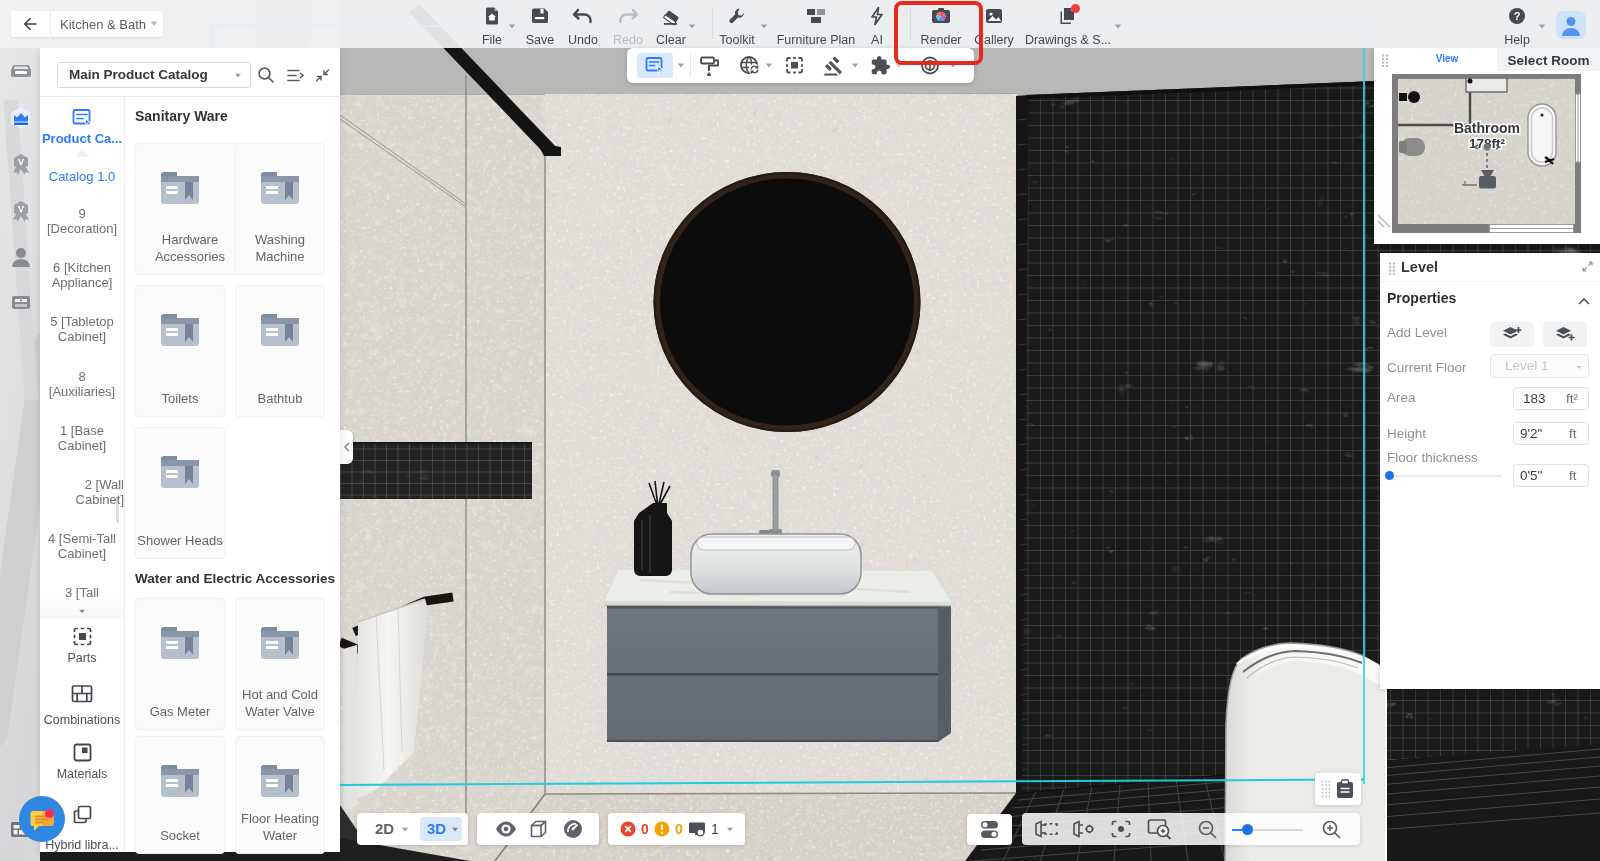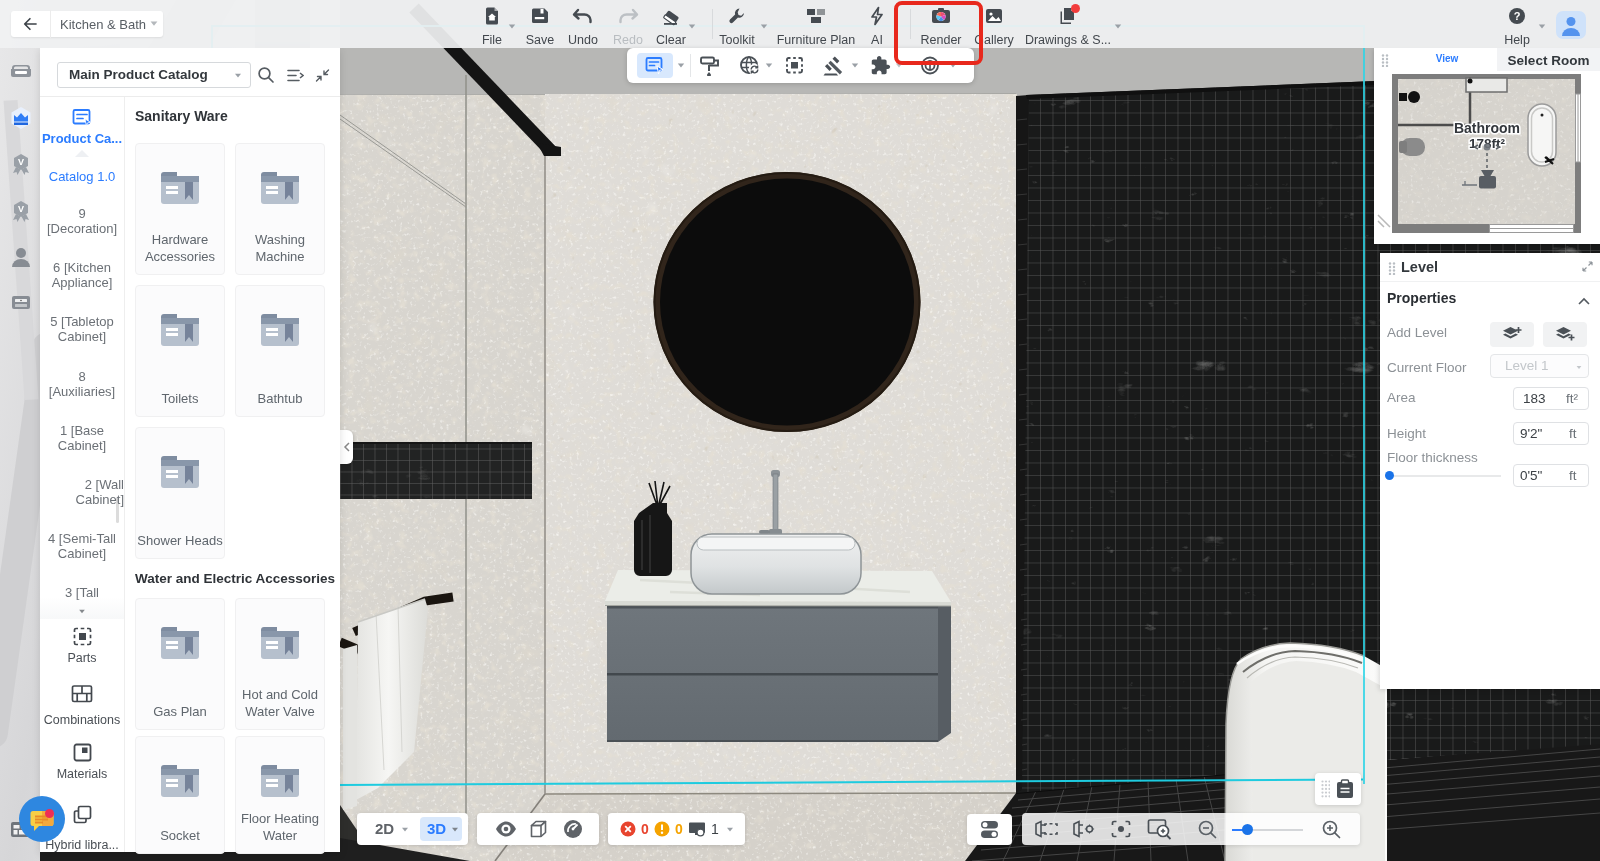--- a/index.html
+++ b/index.html
@@ -514,21 +514,21 @@
     <div style="position:absolute;left:0;top:670px;width:84px;font-size:12.5px;color:#4a4f55;">Materials</div>
 
     <svg class="abs" style="left:33px;top:708px" width="19" height="19" viewBox="0 0 19 19">
         <rect x="5.5" y="1.5" width="12" height="12" rx="1.5" fill="none" stroke="#43484e" stroke-width="1.7"></rect>
         <path d="M13 13.5 v2.5 a1.5 1.5 0 0 1 -1.5 1.5 h-8.5 a1.5 1.5 0 0 1 -1.5 -1.5 v-8.5 a1.5 1.5 0 0 1 1.5 -1.5 h2.5" fill="none" stroke="#43484e" stroke-width="1.7"></path>
       </svg>
     <div style="position:absolute;left:0;top:741px;width:84px;font-size:12.5px;color:#4a4f55;">Hybrid libra...</div>
   </div>
 
   <div style="position:absolute;left:95px;top:60px;font-size:14px;font-weight:bold;color:#2f3338;">Sanitary Ware</div>
-  <div class="card" style="left:95px;top:95px;">
+  <div class="card" style="left:95px;top:95px;padding-left:20px;">
       <span class="fold"></span>
       <span class="clbl">Hardware<br>Accessories</span>
     </div>
   <div class="card" style="left:195px;top:95px;">
       <span class="fold"></span>
       <span class="clbl">Washing<br>Machine</span>
     </div>
   <div class="card" style="left:95px;top:237px;">
       <span class="fold"></span>
       <span class="clbl">Toilets</span>
@@ -537,21 +537,21 @@
       <span class="fold"></span>
       <span class="clbl">Bathtub</span>
     </div>
   <div class="card" style="left:95px;top:379px;">
       <span class="fold"></span>
       <span class="clbl">Shower Heads</span>
     </div>
   <div style="position:absolute;left:95px;top:523px;font-size:13.5px;font-weight:bold;color:#2f3338;white-space:nowrap;">Water and Electric Accessories</div>
   <div class="card" style="left:95px;top:550px;">
       <span class="fold"></span>
-      <span class="clbl">Gas Plan</span>
+      <span class="clbl">Gas Meter</span>
     </div>
   <div class="card" style="left:195px;top:550px;">
       <span class="fold"></span>
       <span class="clbl">Hot and Cold<br>Water Valve</span>
     </div>
   <div class="card" style="left:95px;top:688px;height:116px;">
       <span class="fold"></span>
       <span class="clbl">Socket</span>
     </div>
   <div class="card" style="left:195px;top:688px;height:116px;">

